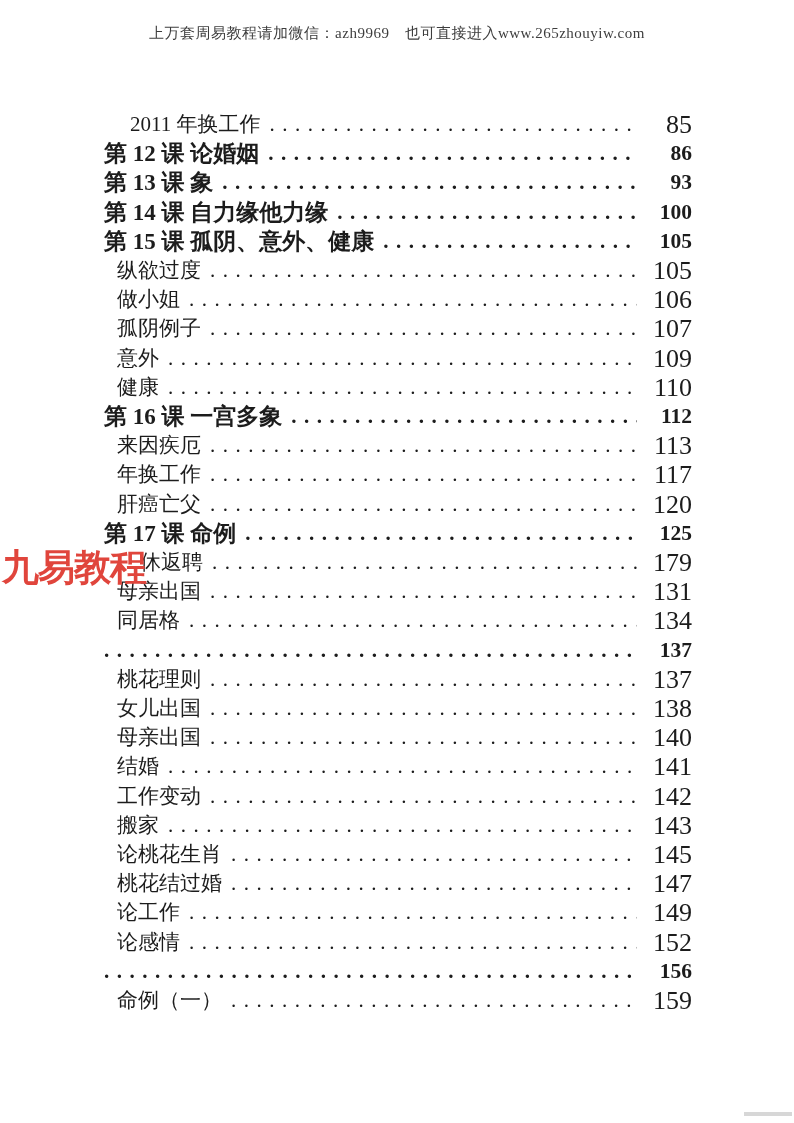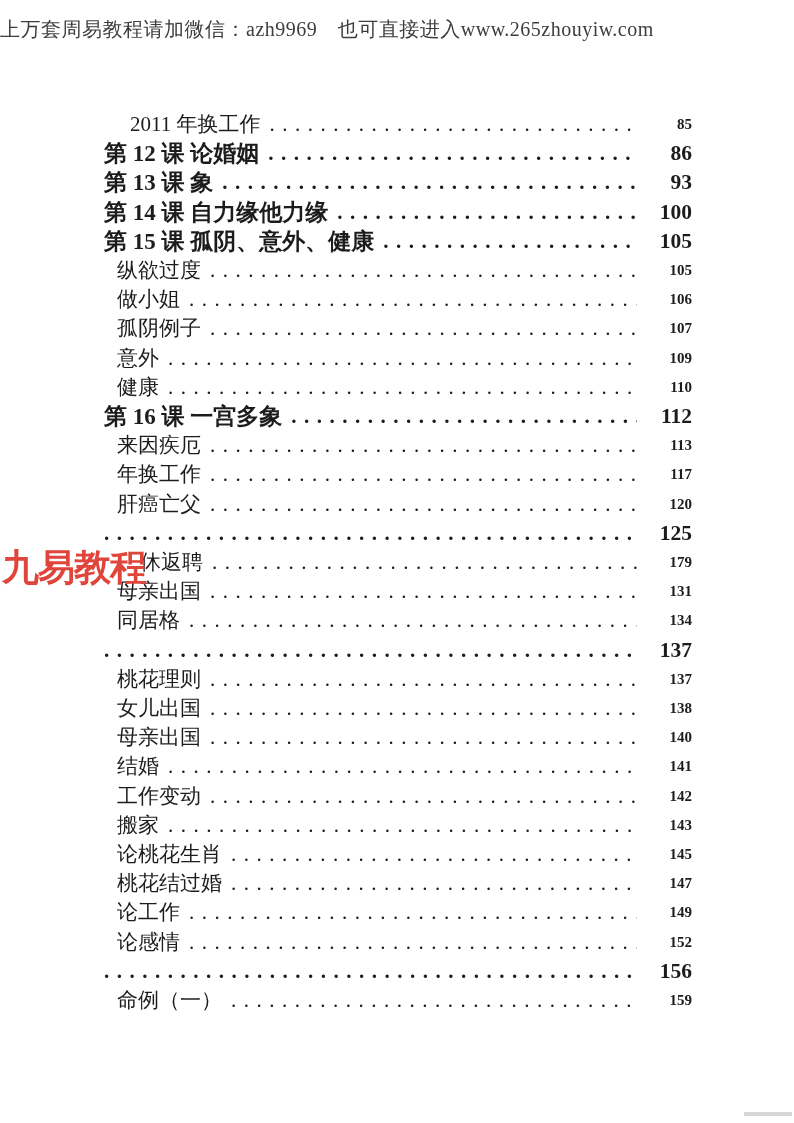--- a/index.html
+++ b/index.html
@@ -9,24 +9,25 @@
   body {
     width: 794px;
     height: 1123px;
     background: #ffffff;
     position: relative;
     overflow: hidden;
     font-family: "Liberation Serif", "DejaVu Serif", serif;
   }
   .header {
     position: absolute;
-    top: 16px;
+    top: 24px;
     left: 0;
     width: 100%;
-    font-size: 20px;
+    text-align: center;
+    font-size: 15px;
     color: #3d3d3d;
     letter-spacing: 0.5px;
     white-space: nowrap;
   }
   .toc {
     position: absolute;
     top: 110px;
     left: 104px;
     width: 588px;
     color: #1c1c1c;
@@ -57,22 +58,22 @@
     white-space: nowrap;
     letter-spacing: 7.5px;
     font-size: 21px;
     font-weight: normal;
   }
   .row.chapter .dots { font-weight: bold; }
   .page {
     min-width: 50px;
     text-align: right;
     margin-left: 5px;
-    font-size: 15px;
-    font-weight: bold;
+    font-size: 26px;
+    font-weight: normal;
   }
   .row.chapter .page { font-weight: bold; font-size: 21.5px; }
   .watermark {
     position: absolute;
     left: 2px;
     top: 543px;
     font-size: 37px;
     font-weight: bold;
     letter-spacing: -1px;
     font-family: "Liberation Sans", "DejaVu Sans", sans-serif;
@@ -158,20 +159,21 @@
       <span class="label">年换工作</span>
       <span class="dots">........................................................................................................................</span>
       <span class="page">117</span>
     </div>
     <div class="row sub">
       <span class="label">肝癌亡父</span>
       <span class="dots">........................................................................................................................</span>
       <span class="page">120</span>
     </div>
     <div class="row chapter">
+      <span class="label">第 17 课 命例</span>
       <span class="dots">........................................................................................................................</span>
       <span class="page">125</span>
     </div>
     <div class="row sub-obscured">
       <span class="label">休返聘</span>
       <span class="dots">........................................................................................................................</span>
       <span class="page">179</span>
     </div>
     <div class="row sub">
       <span class="label">母亲出国</span>

